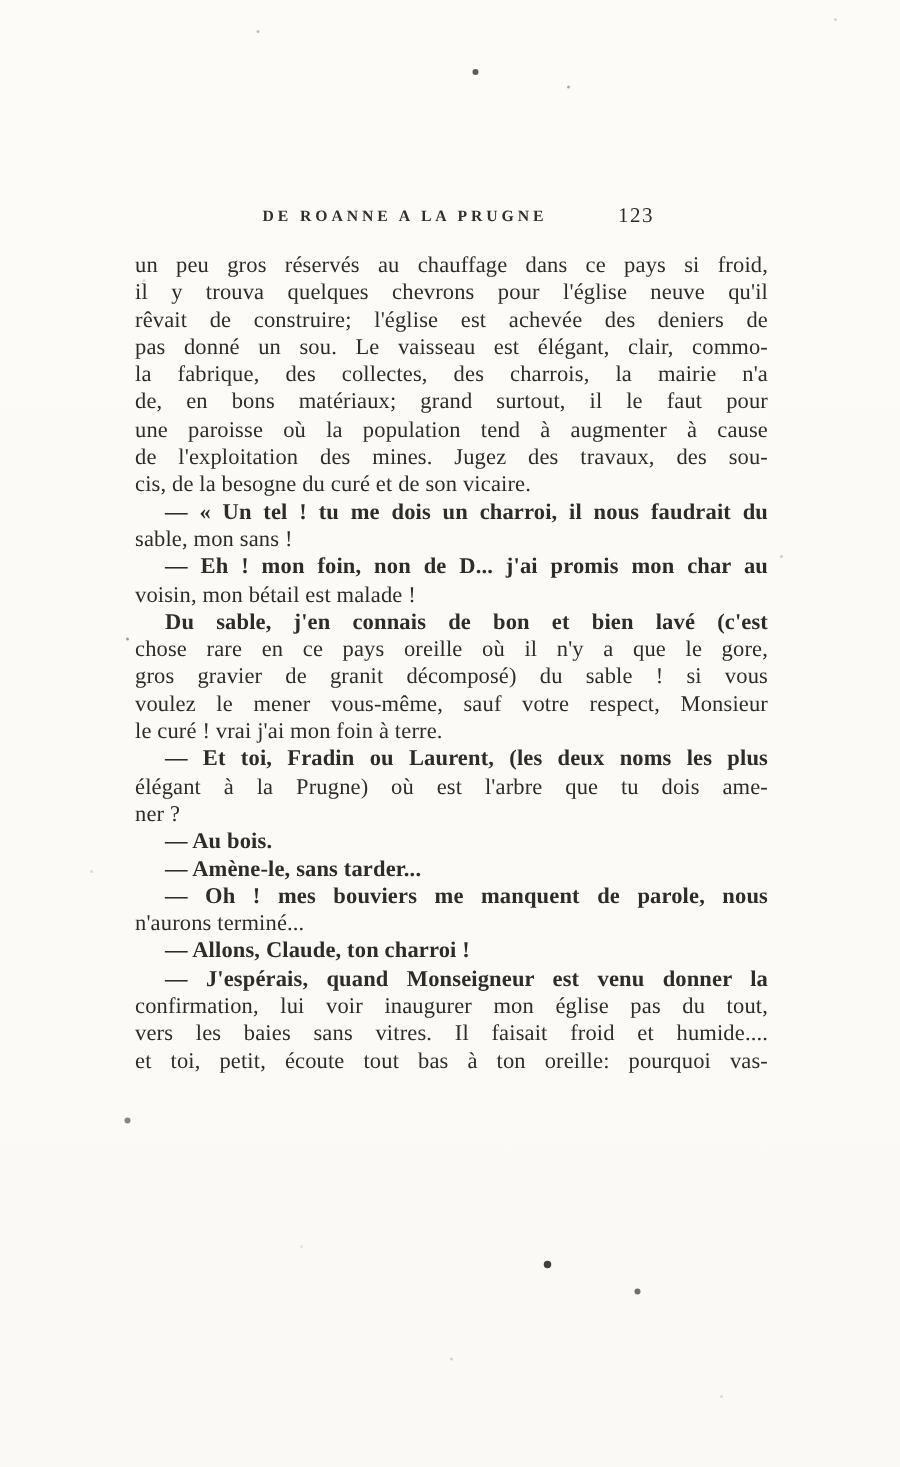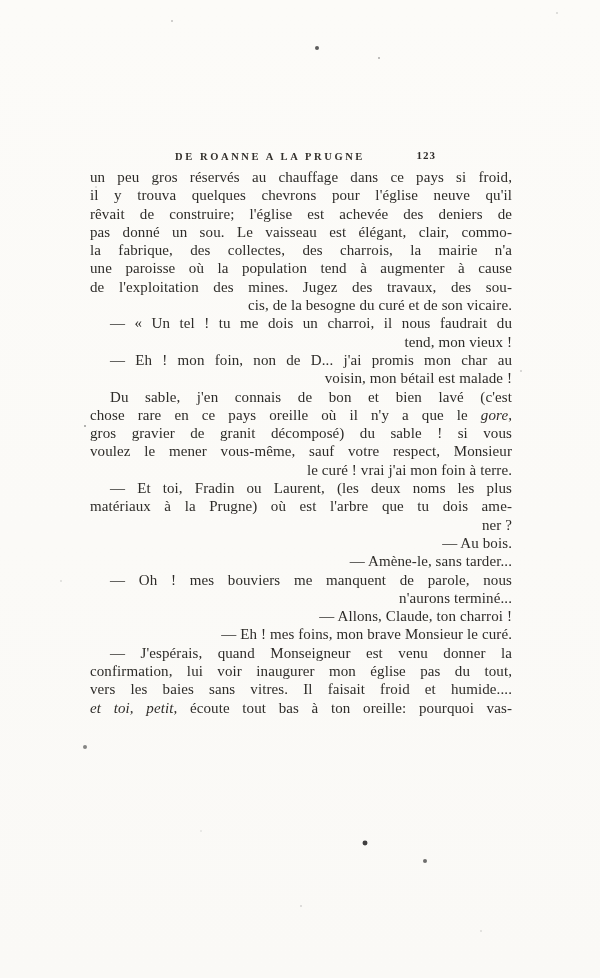--- a/index.html
+++ b/index.html
@@ -34,107 +34,107 @@
       84px 746px 0 1px rgba(55,55,55,0.6),
       364px 842px 0 1.5px rgba(30,30,30,0.85),
       424px 860px 0 1px rgba(50,50,50,0.7),
       300px 905px 0 0 rgba(120,120,120,0.3),
       480px 930px 0 0 rgba(130,130,130,0.25),
       200px 830px 0 0 rgba(140,140,140,0.2);
     border-radius: 50%;
   }
   .running-header {
     position: absolute;
-    top: 151px;
+    top: 139px;
     left: 90px;
     width: 422px;
     height: 16px;
   }
   .running-title {
     position: absolute;
     left: 0;
     width: 360px;
     text-align: center;
     font-size: 10.5px;
     font-weight: bold;
     letter-spacing: 2.6px;
     color: #33302c;
     white-space: nowrap;
   }
   .page-number {
     position: absolute;
     right: 76px;
     top: -2px;
-    font-size: 11px;
-    font-weight: 700;
+    font-size: 14px;
+    font-weight: 400;
     letter-spacing: 1px;
     color: #2e2b28;
   }
   .text-block {
     position: absolute;
     top: 168px;
     left: 90px;
     width: 422px;
   }
   .line {
     font-size: 15px;
     line-height: 18.3px;
     height: 18.3px;
     white-space: normal;
-    text-align: right;
+    text-align: left;
     letter-spacing: 0.1px;
   }
   .line.just {
     text-align: justify;
     text-align-last: justify;
   }
   .line.indent {
     text-indent: 20px;
+    font-weight: bold;
   }
   .italic {
-    font-style: italic;
   }
 </style>
 </head>
 <body>
 
 <div class="scan-page">
   <div class="specks"></div>
 
   <div class="running-header">
     <div class="running-title">DE ROANNE A LA PRUGNE</div>
     <div class="page-number">123</div>
   </div>
 
   <div class="text-block">
 
   <div class="line just"><span>un peu gros réservés au chauffage dans ce pays si froid,</span></div>
       <div class="line just"><span>il y trouva quelques chevrons pour l'église neuve qu'il</span></div>
       <div class="line just"><span>rêvait de construire; l'église est achevée des deniers de</span></div>
       <div class="line just"><span>pas donné un sou. Le vaisseau est élégant, clair, commo-</span></div>
       <div class="line just"><span>la fabrique, des collectes, des charrois, la mairie n'a</span></div>
+      <div class="line just"><span>de, en bons matériaux; grand surtout, il le faut pour</span></div>
       <div class="line just"><span>une paroisse où la population tend à augmenter à cause</span></div>
       <div class="line just"><span>de l'exploitation des mines.  Jugez des travaux, des sou-</span></div>
       <div class="line"><span>cis, de la besogne du curé et de son vicaire.</span></div>
       <div class="line indent just"><span>— « Un tel ! tu me dois un charroi, il nous faudrait du</span></div>
-      <div class="line"><span>tend, mon vieux !</span></div>
+      <div class="line"><span>sable, mon sans !</span></div>
       <div class="line indent just"><span>— Eh ! mon foin, non de D... j'ai promis mon char au</span></div>
       <div class="line"><span>voisin, mon bétail est malade !</span></div>
       <div class="line indent just"><span>Du sable, j'en connais de bon et bien lavé (c'est</span></div>
       <div class="line just"><span>chose rare en ce pays oreille où il n'y a que le </span><span class="italic">gore</span><span>,</span></div>
       <div class="line just"><span>gros gravier de granit décomposé) du sable ! si vous</span></div>
       <div class="line just"><span>voulez le mener vous-même, sauf votre respect, Monsieur</span></div>
       <div class="line"><span>le curé ! vrai j'ai mon foin à terre.</span></div>
       <div class="line indent just"><span>— Et toi, Fradin ou Laurent, (les deux noms les plus</span></div>
-      <div class="line just"><span>matériaux à la Prugne) où est l'arbre que tu dois ame-</span></div>
+      <div class="line just"><span>élégant à la Prugne) où est l'arbre que tu dois ame-</span></div>
       <div class="line"><span>ner ?</span></div>
       <div class="line indent"><span>— Au bois.</span></div>
       <div class="line indent"><span>— Amène-le, sans tarder...</span></div>
       <div class="line indent just"><span>— Oh !  mes bouviers me manquent de parole, nous</span></div>
       <div class="line"><span>n'aurons terminé...</span></div>
       <div class="line indent"><span>— Allons, Claude, ton charroi !</span></div>
-      <div class="line indent"><span>— Eh ! mes foins, mon brave Monsieur le curé.</span></div>
       <div class="line indent just"><span>— J'espérais, quand Monseigneur est venu donner la</span></div>
       <div class="line just"><span>confirmation, lui voir inaugurer mon église pas du tout,</span></div>
       <div class="line just"><span>vers les baies sans vitres. Il faisait froid et humide....</span></div>
       <div class="line just"><span class="italic">et toi, petit,</span><span> écoute tout bas à ton oreille: pourquoi vas-</span></div>
     </div>
 </div>
 
 </body></html>

